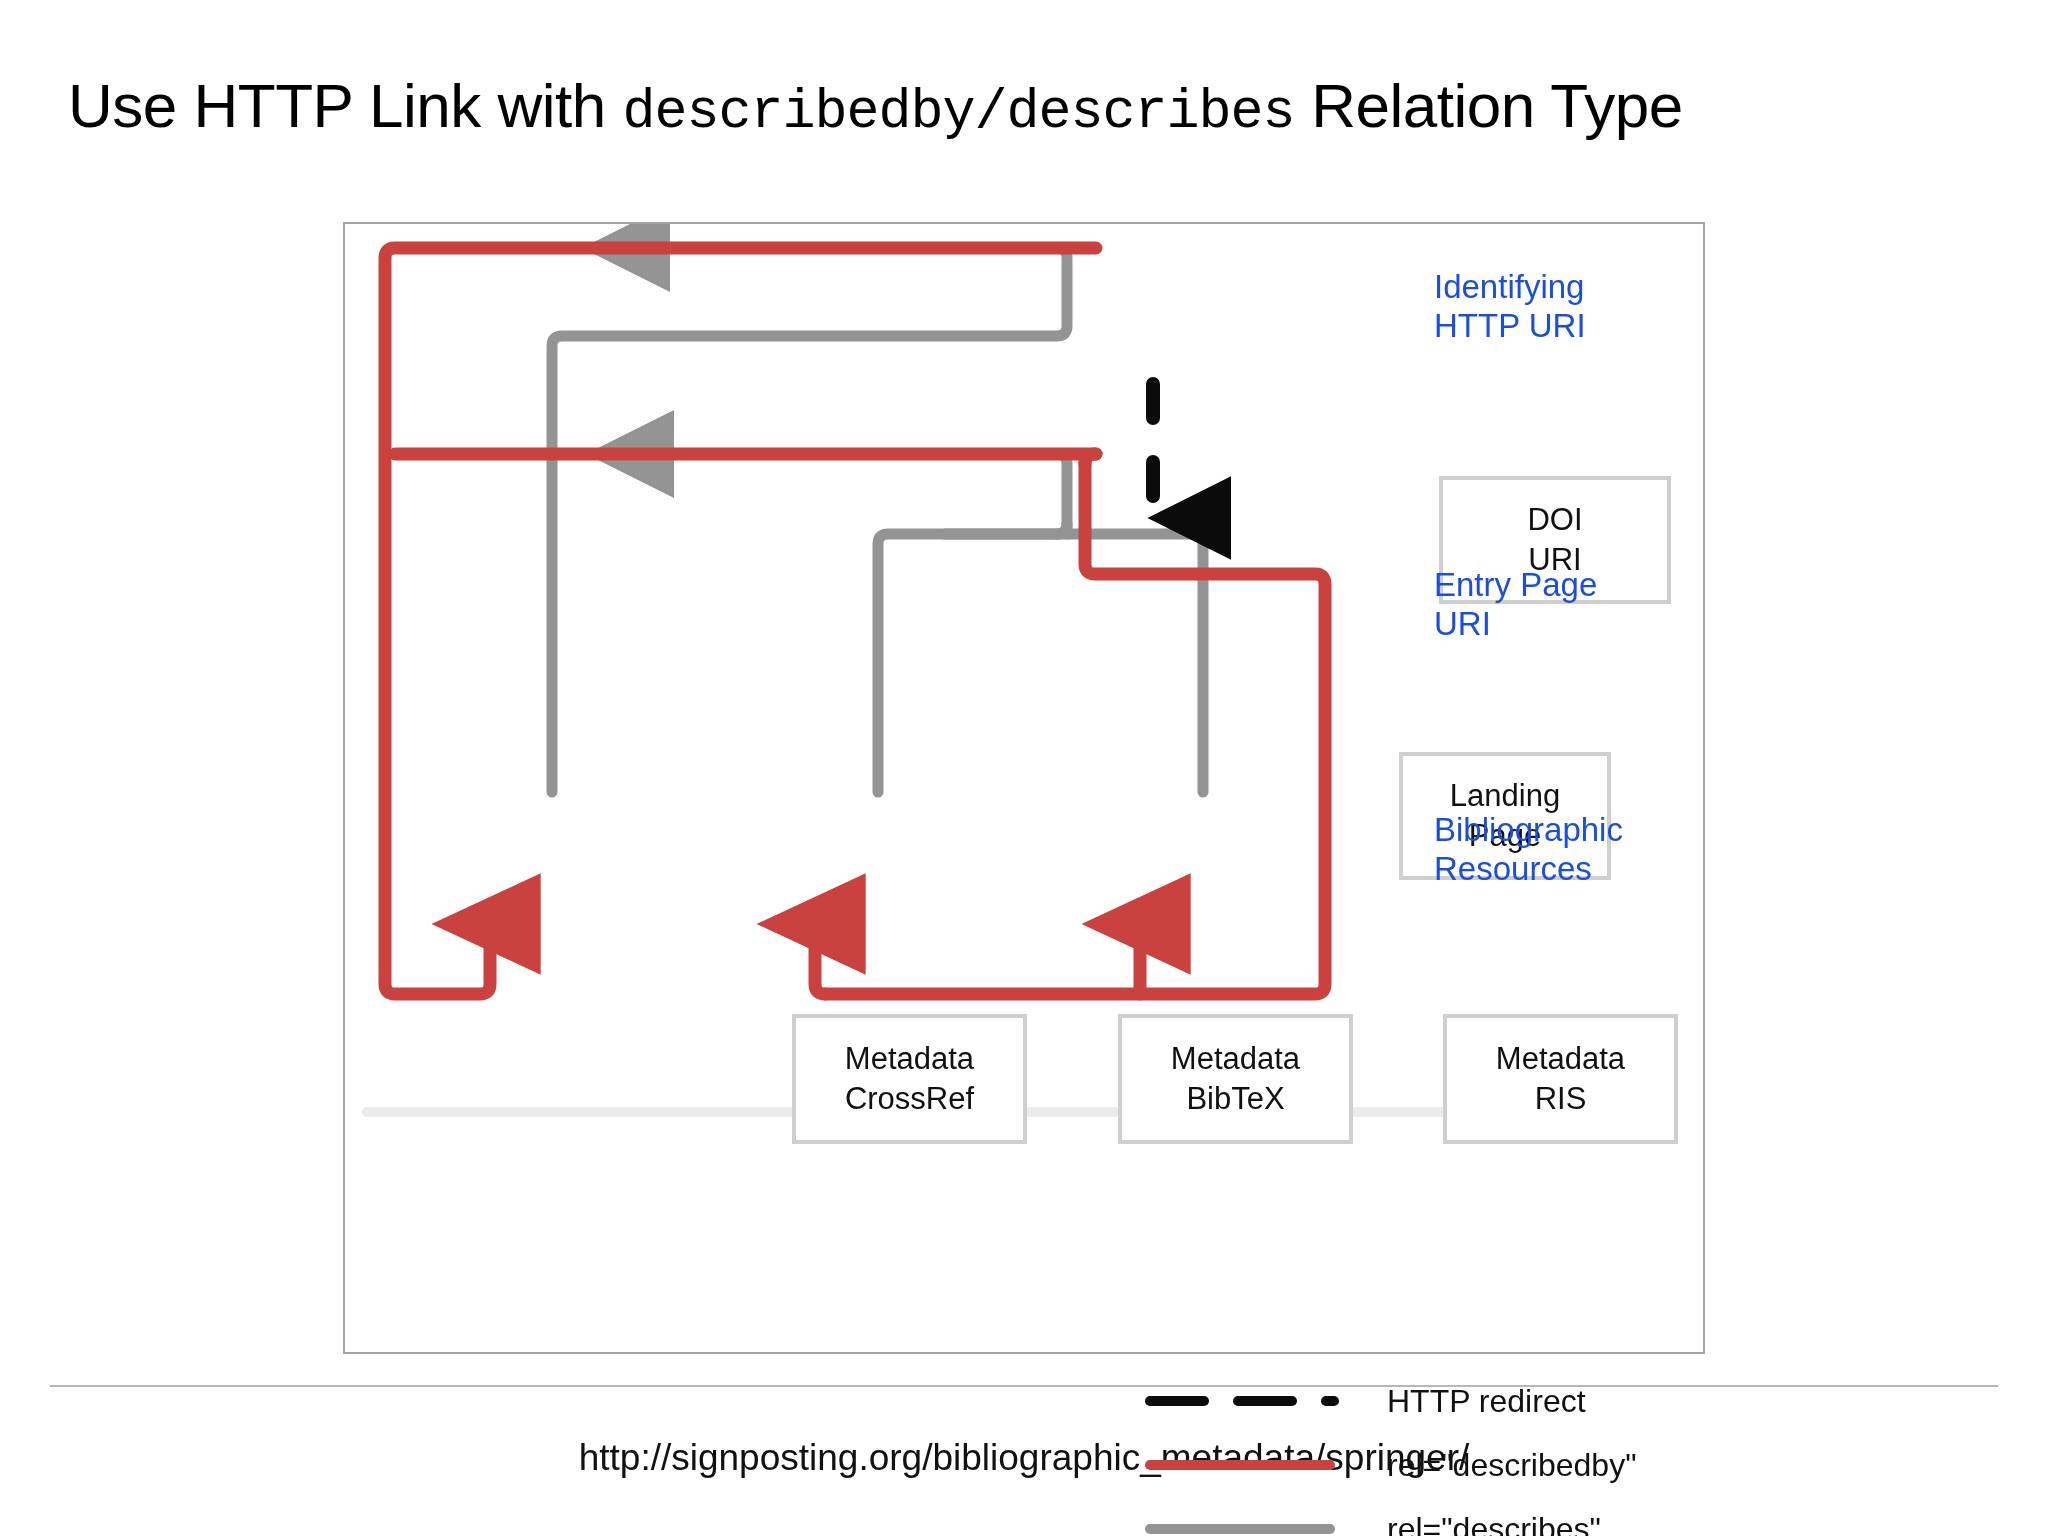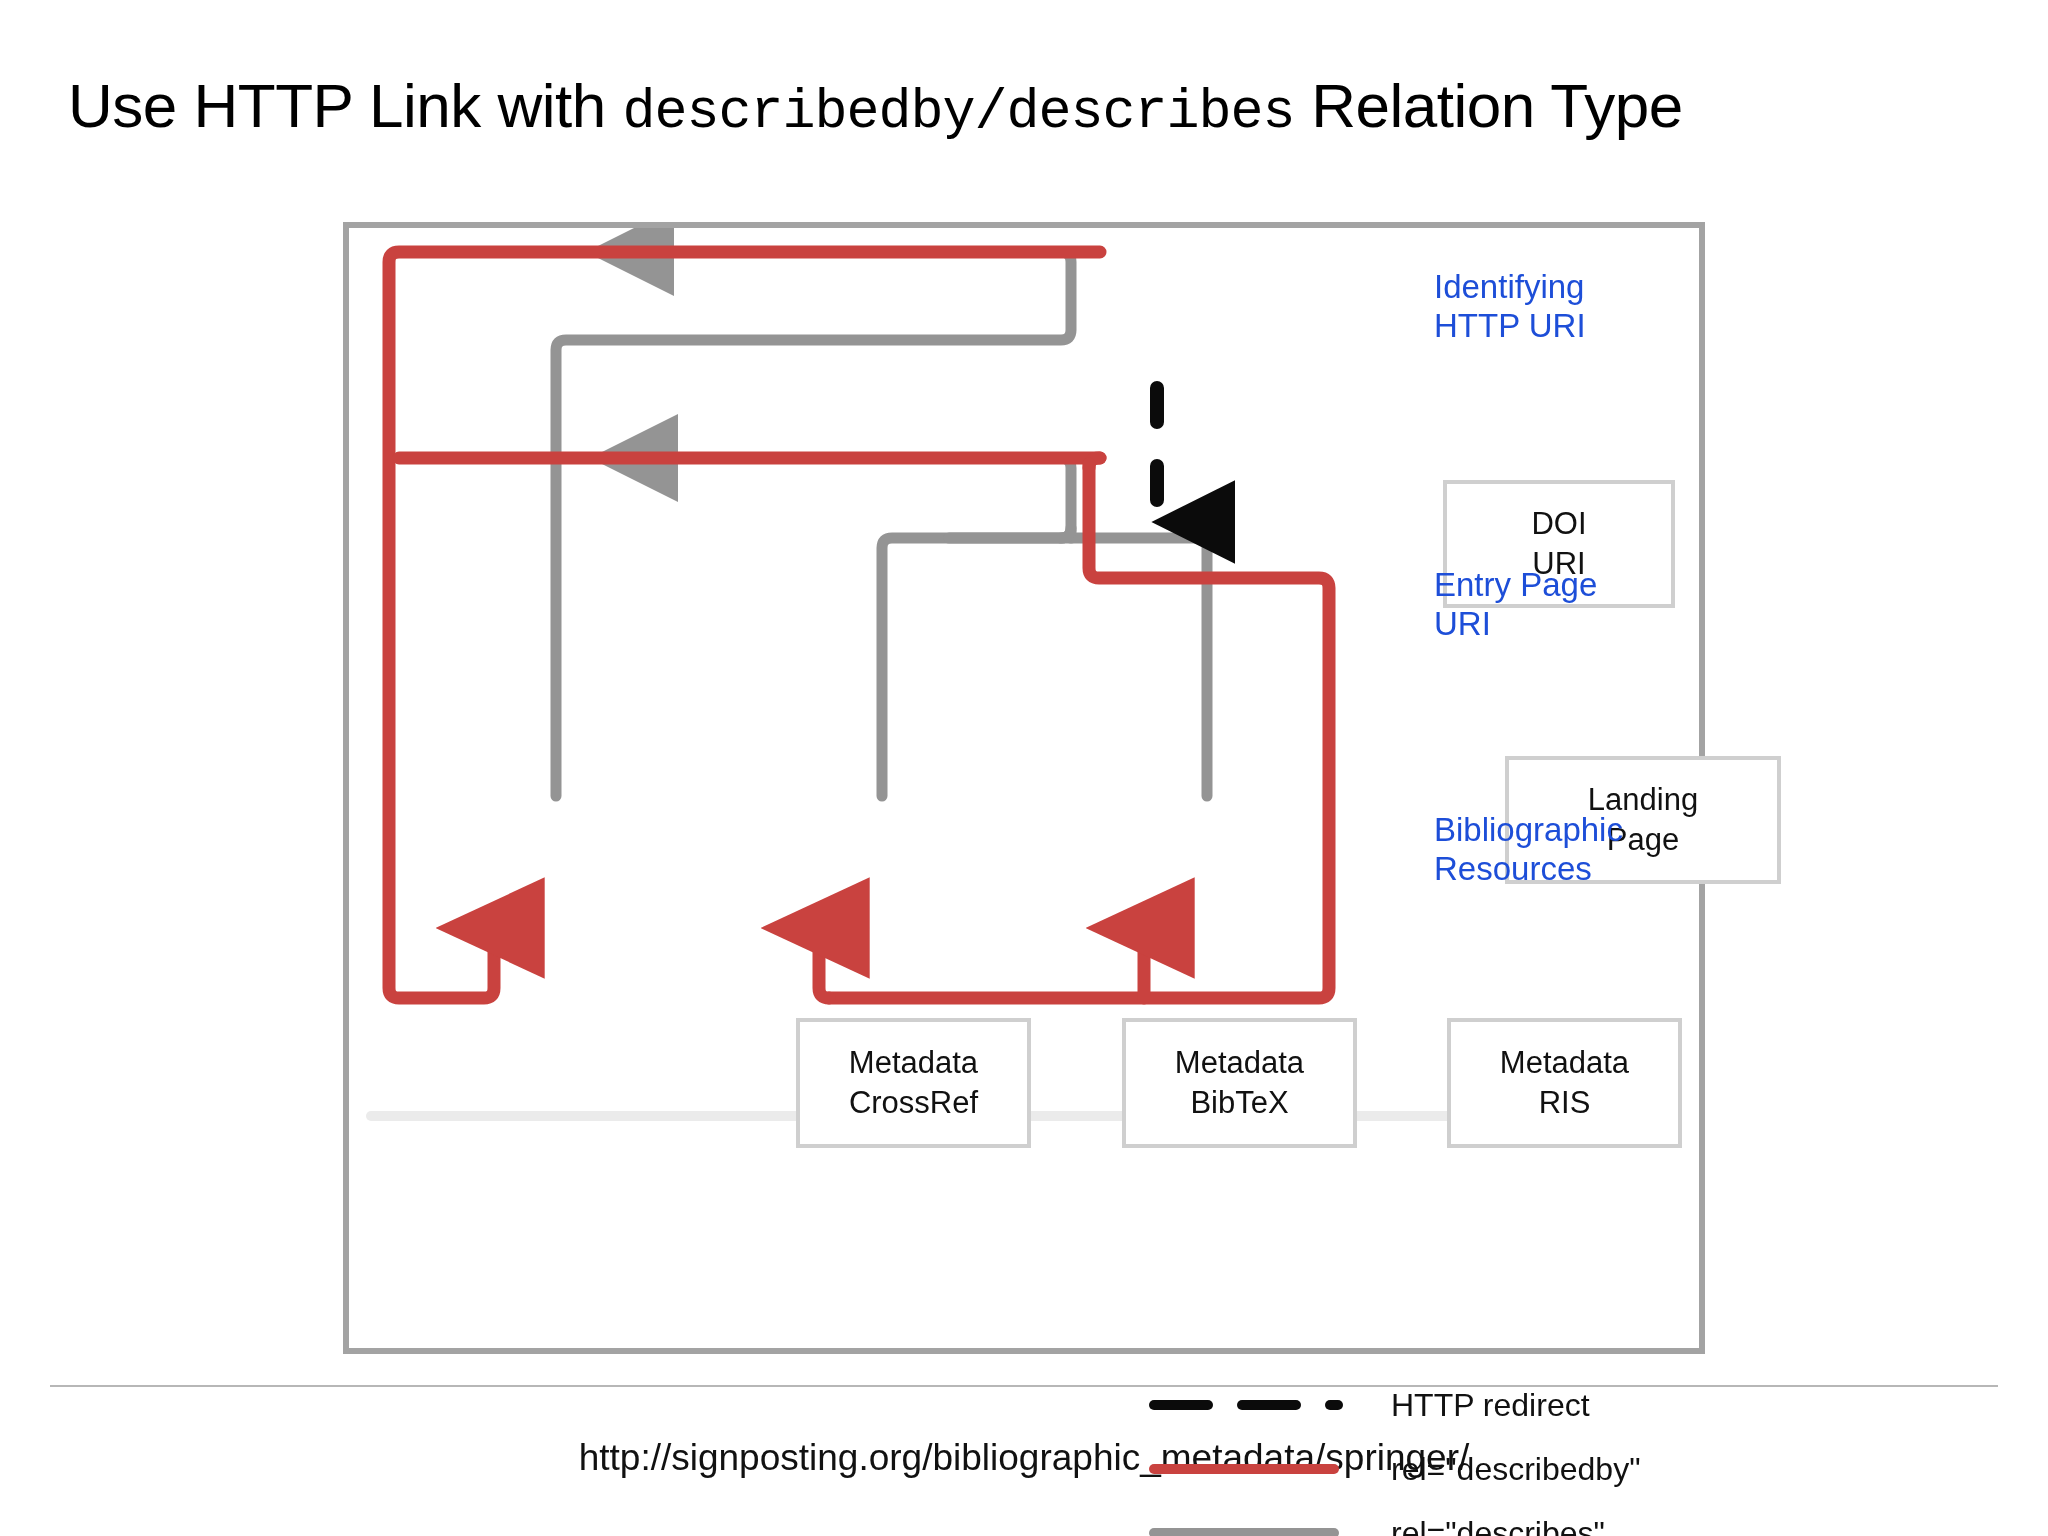--- a/index.html
+++ b/index.html
@@ -12,33 +12,33 @@
     font-size:62px;line-height:1.05;letter-spacing:-0.5px;white-space:nowrap;
   }
   #slide-title .mono{
     font-family:"Liberation Mono","DejaVu Sans Mono",monospace;
     font-size:55px;letter-spacing:-1px;
   }
 
   
   #diagram-frame{
     position:absolute;left:343px;top:222px;width:1362px;height:1132px;
-    border:6px solid #a3a3a3;background:#fff;box-sizing:border-box;
+    border:2px solid #a3a3a3;background:#fff;box-sizing:border-box;
   }
   #diagram-canvas{position:absolute;left:0;top:0;width:1362px;height:1132px;}
 
   
   .node{
     position:absolute;box-sizing:border-box;
     border:4px solid #cfcfcf;background:#ffffff;
     display:flex;flex-direction:column;align-items:center;justify-content:center;
     font-size:31px;line-height:1.30;color:#111;z-index:4;
   }
   #node-doi      {left:1094px;top:252px;width:232px;height:128px;}
-  #node-landing  {left:1156px;top:528px;width:276px;height:128px;}
+  #node-landing  {left:1054px;top:528px;width:212px;height:128px;}
   #node-crossref {left:447px;top:790px;width:235px;height:130px;}
   #node-bibtex   {left:773px;top:790px;width:235px;height:130px;}
   #node-ris      {left:1098px;top:790px;width:235px;height:130px;}
 
   
   .side-label{
     position:absolute;font-size:33px;line-height:1.17;color:#1d4ed8;
     white-space:nowrap;z-index:5;
   }
   #label-identifying{left:1434px;top:268px;}

